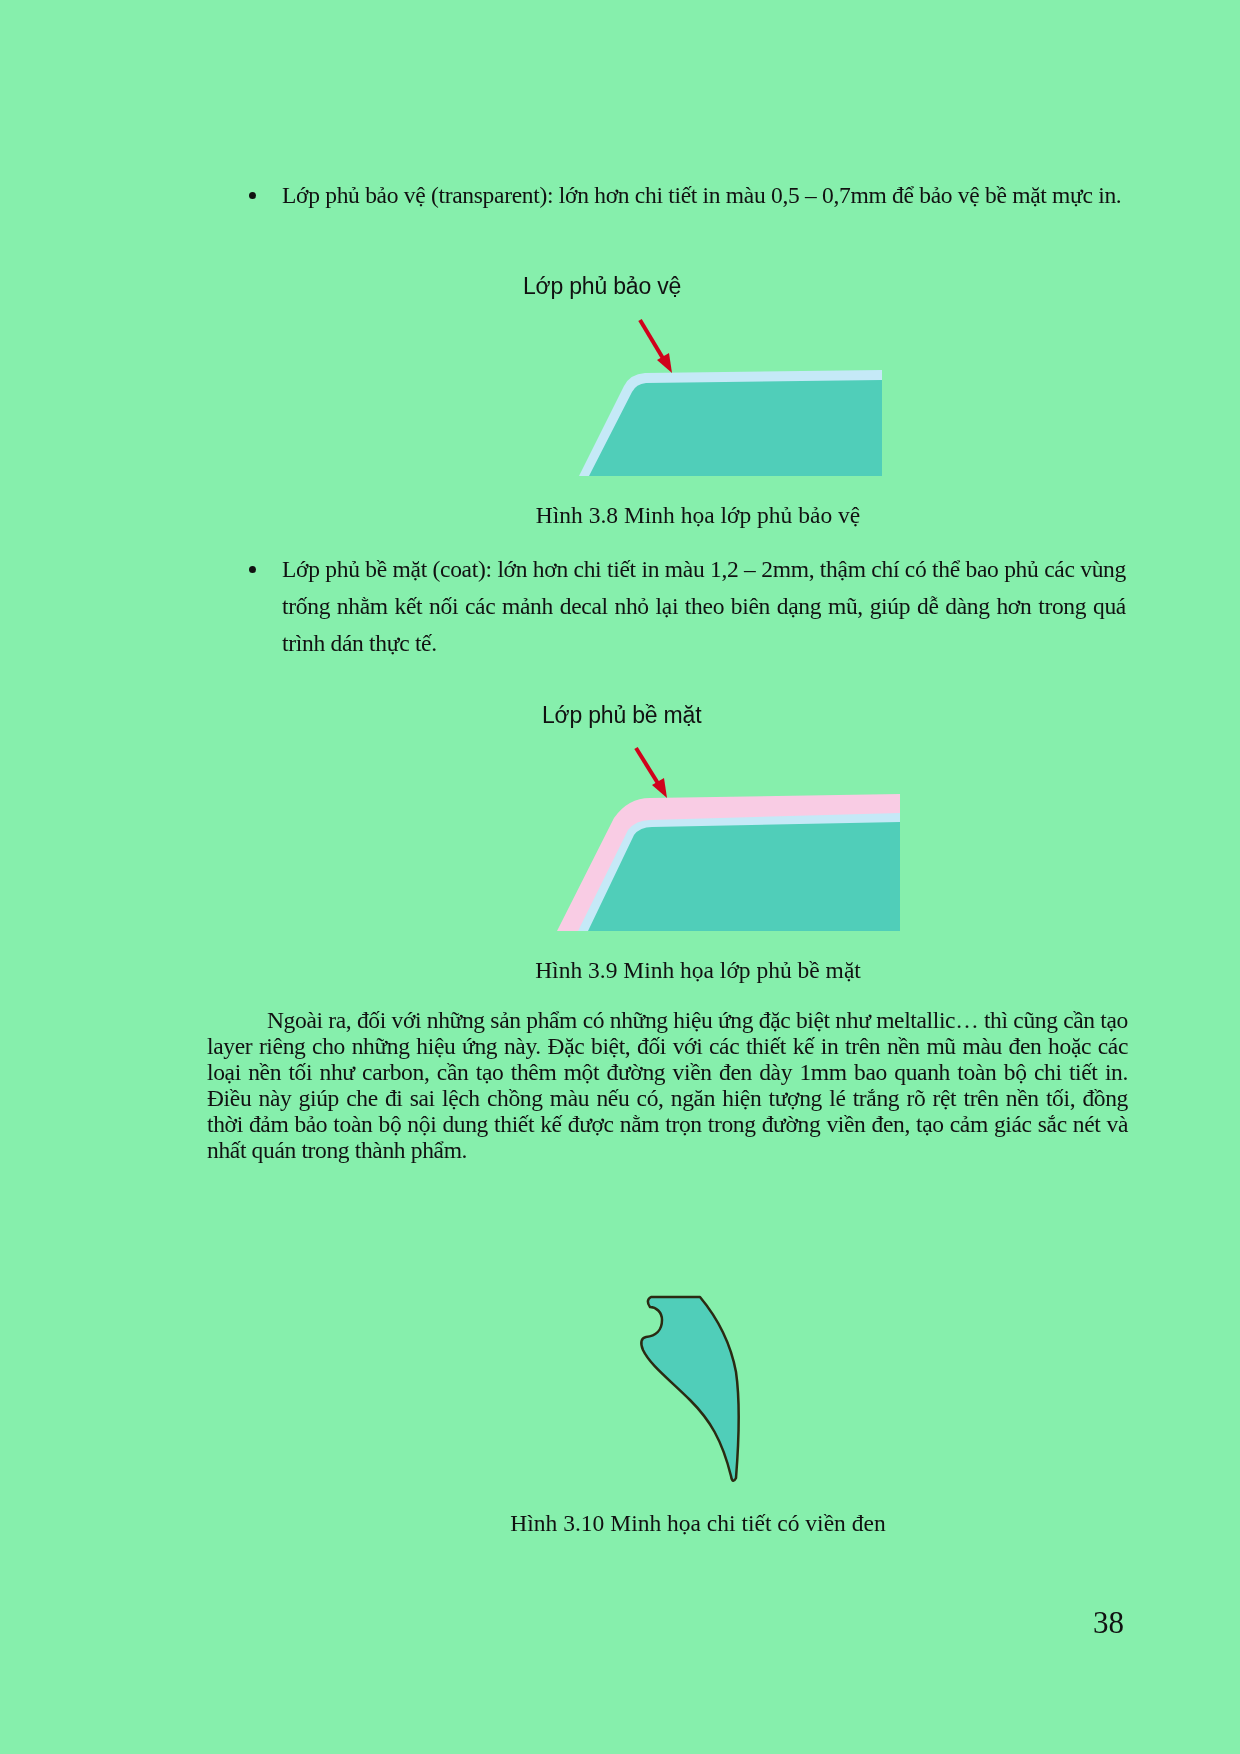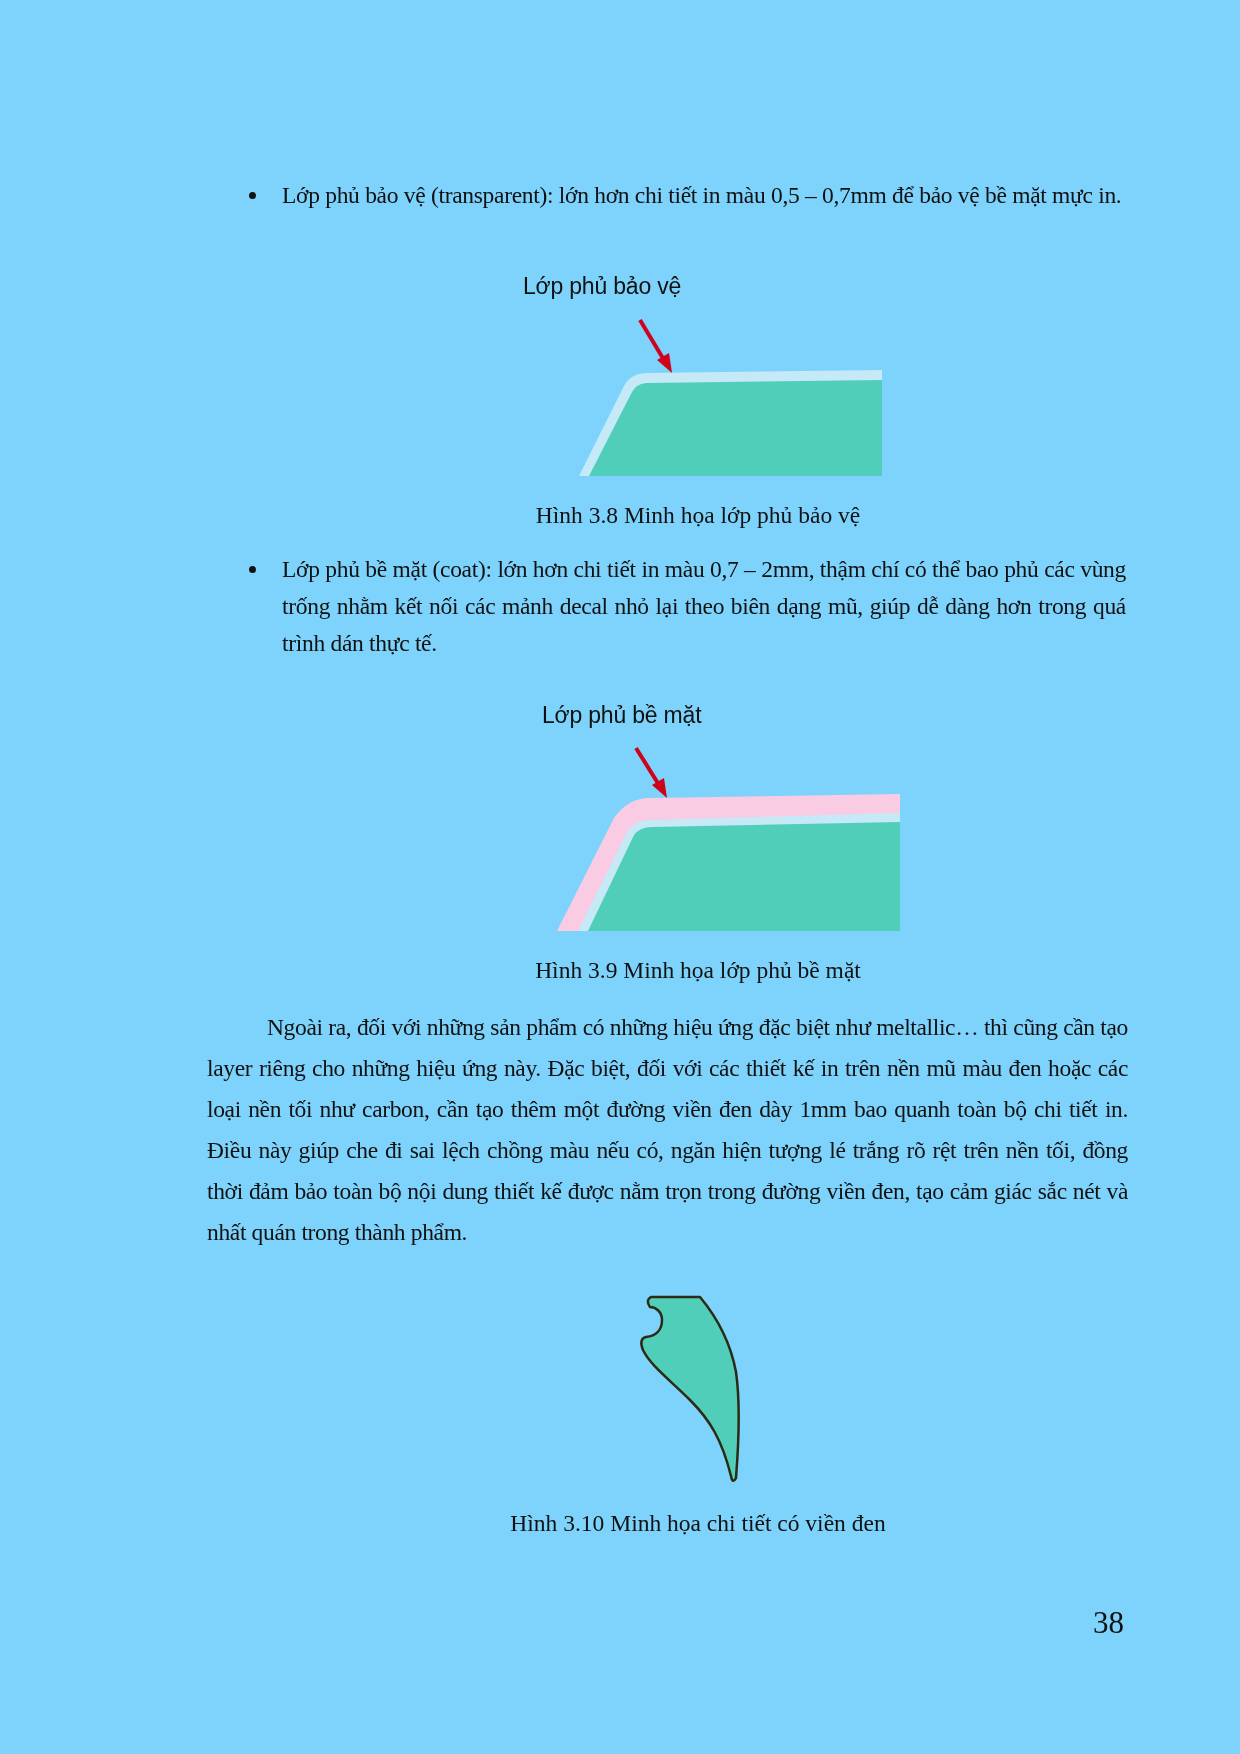--- a/index.html
+++ b/index.html
@@ -1,30 +1,30 @@
 <!DOCTYPE html>
 <html><head>
   <meta charset="utf-8">
   <style>
     html, body { margin: 0; padding: 0; background: #ffffff; }
     body { width: 1240px; height: 1754px; position: relative; overflow: hidden; }
-    .page { position: absolute; left: 0; top: 0; width: 1240px; height: 1754px; background: #7dd3fc; }
+    .page { position: absolute; left: 0; top: 0; width: 1240px; height: 1754px; background: #86efac; }
     .serif { font-family: "Liberation Serif", "DejaVu Serif", serif; color: #111; }
     .sans { font-family: "Liberation Sans", "DejaVu Sans", sans-serif; color: #111; }
 
     .bullet-block { position: absolute; left: 246px; width: 880px; font-size: 23.5px; line-height: 37px; }
     .bullet-dot { position: absolute; left: 0; top: 0; width: 30px; }
     .bullet-dot::before { content: ""; position: absolute; left: 3px; top: 15px; width: 7px; height: 7px; border-radius: 50%; background: #111; }
     .bullet-text { margin-left: 36px; text-align: justify; text-align-last: left; letter-spacing: -0.3px; }
 
     .figure { position: absolute; left: 0; width: 1240px; }
     .fig-label { position: absolute; font-size: 23px; letter-spacing: -0.2px; white-space: nowrap; }
     .caption { position: absolute; left: 0; width: 1396px; text-align: center; font-size: 23.5px; white-space: nowrap; }
 
-    .body-para { position: absolute; left: 207px; width: 921px; top: 1007px; font-size: 23.5px; line-height: 41px; text-align: justify; text-indent: 60px; letter-spacing: -0.35px; }
+    .body-para { position: absolute; left: 207px; width: 921px; top: 1007px; font-size: 23.5px; line-height: 26px; text-align: justify; text-indent: 60px; letter-spacing: -0.35px; }
     .page-number { position: absolute; left: 1093px; top: 1605px; font-size: 31px; }
     svg { position: absolute; left: 0; top: 0; overflow: visible; }
   </style>
 </head>
 <body>
 
 <div class="page">
 
   <div class="bullet-block serif" style="top:177px;">
     <span class="bullet-dot"></span>
@@ -39,21 +39,21 @@
       <g>
         <line x1="640" y1="320" x2="664" y2="360" stroke="#D0021B" stroke-width="4"></line>
         <polygon points="672,373 657,360 669,353" fill="#D0021B"></polygon>
       </g>
     </svg>
     <div class="caption serif" style="top:502px; width:1396px;">Hình 3.8 Minh họa lớp phủ bảo vệ</div>
   </div>
 
   <div class="bullet-block serif" style="top:551px;">
     <span class="bullet-dot"></span>
-    <div class="bullet-text">Lớp phủ bề mặt (coat): lớn hơn chi tiết in màu 0,7 – 2mm, thậm chí có thể bao phủ các vùng trống nhằm kết nối các mảnh decal nhỏ lại theo biên dạng mũ, giúp dễ dàng hơn trong quá trình dán thực tế.</div>
+    <div class="bullet-text">Lớp phủ bề mặt (coat): lớn hơn chi tiết in màu 1,2 – 2mm, thậm chí có thể bao phủ các vùng trống nhằm kết nối các mảnh decal nhỏ lại theo biên dạng mũ, giúp dễ dàng hơn trong quá trình dán thực tế.</div>
   </div>
 
   <div class="figure" style="top:0;">
     <div class="fig-label sans" style="left:542px; top:702px;">Lớp phủ bề mặt</div>
     <svg width="1240" height="1000">
       <path d="M557 931 L614 818 Q628 798 650 798 L900 794 L900 931 Z" fill="#F9CCE4"></path>
       <path d="M578 931 L628 830 Q636 820 650 820 L900 813 L900 931 Z" fill="#C5E9F7"></path>
       <path d="M588 931 L634 835 Q640 827 652 827 L900 822 L900 931 Z" fill="#50CEB9"></path>
       <g>
         <line x1="636" y1="748" x2="659" y2="785" stroke="#D0021B" stroke-width="4"></line>

